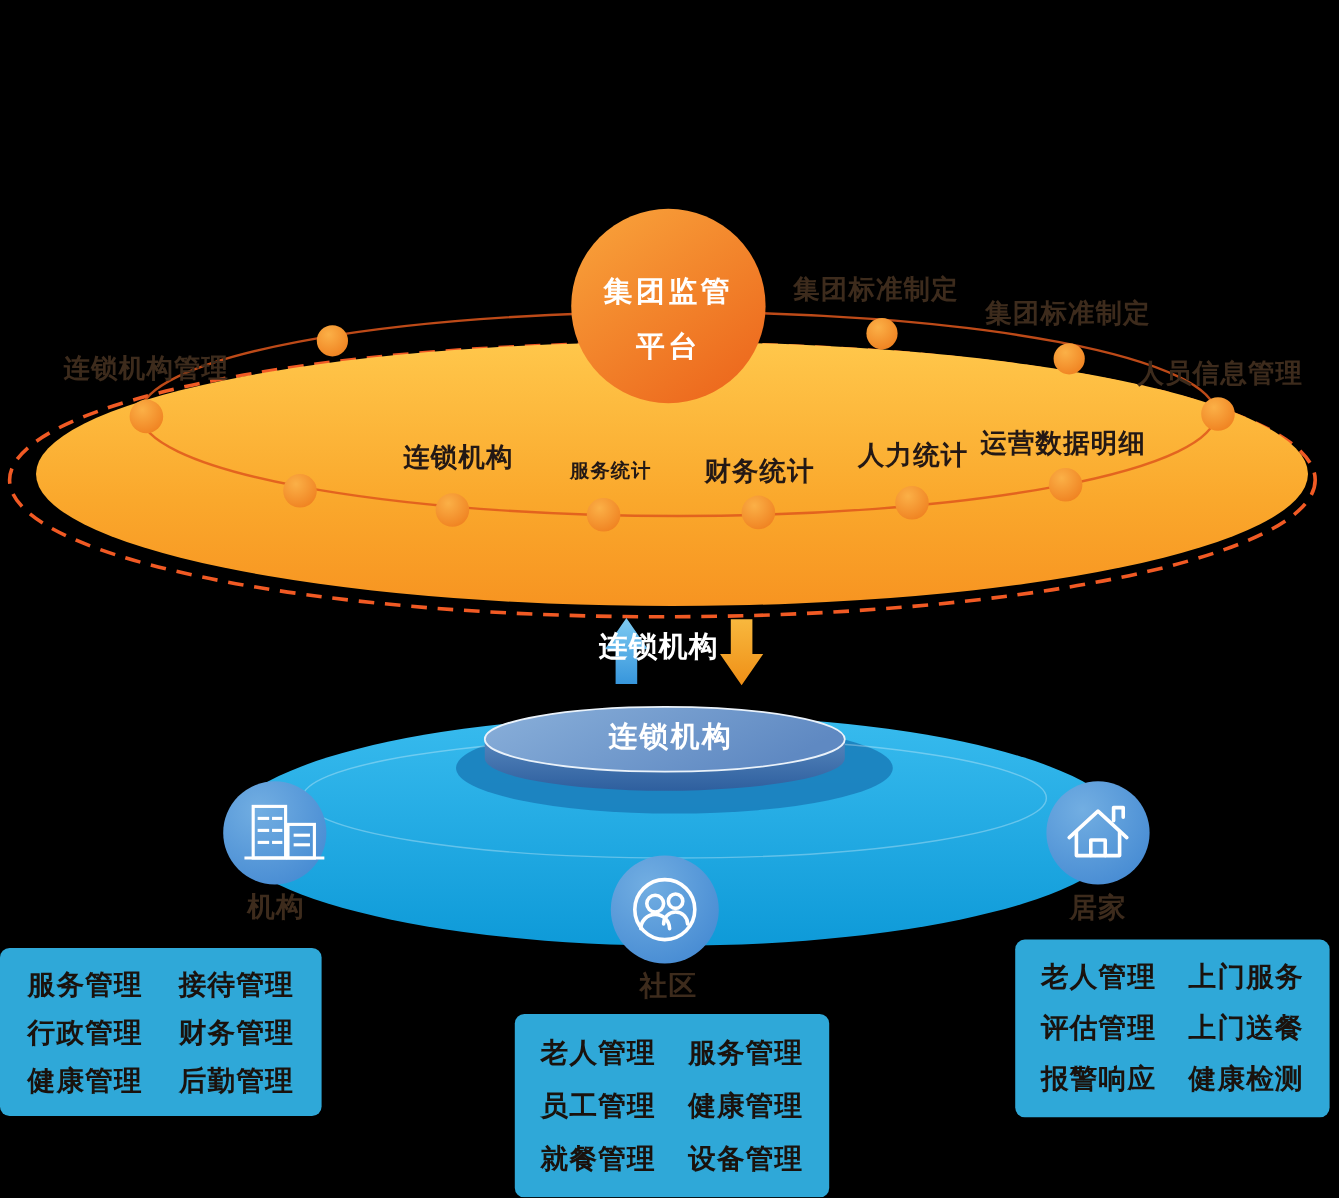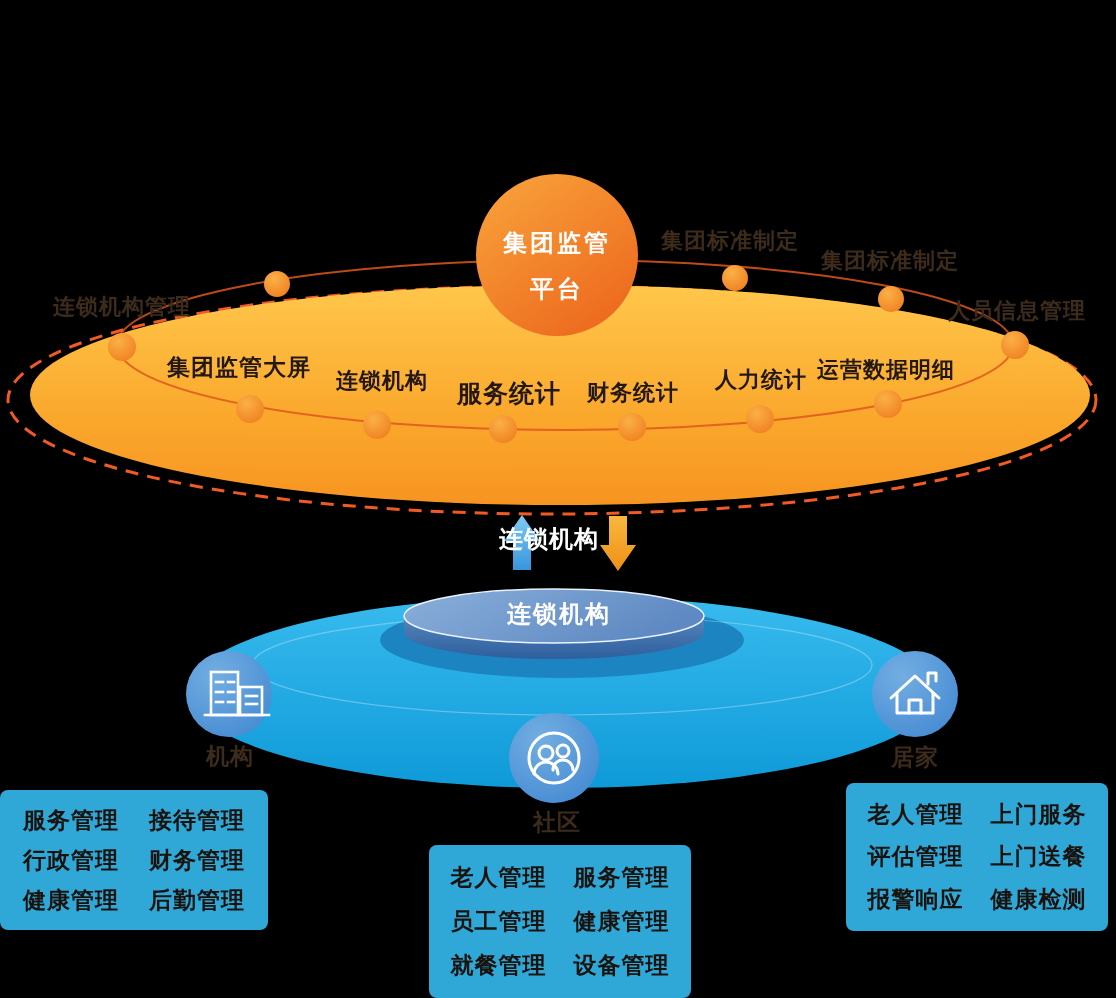--- a/index.html
+++ b/index.html
@@ -137,23 +137,22 @@
   </svg>
 
   <div class="lbl white" style="left:557px;top:243px;font-size:24px;letter-spacing:3px;">集团监管</div>
   <div class="lbl white" style="left:557px;top:289px;font-size:24px;letter-spacing:3px;">平台</div>
 
   <div class="lbl dark-on-black" style="left:122px;top:307px;font-size:22px;">连锁机构管理</div>
   <div class="lbl dark-on-black" style="left:730px;top:241px;font-size:22px;">集团标准制定</div>
   <div class="lbl dark-on-black" style="left:890px;top:261px;font-size:22px;">集团标准制定</div>
   <div class="lbl dark-on-black" style="left:1017px;top:311px;font-size:22px;">人员信息管理</div>
 
-  <div class="lbl dark-on-orange" style="left:239px;top:367px;font-size:23px;">集团监管大屏</div>
   <div class="lbl dark-on-orange" style="left:382px;top:381px;font-size:22px;">连锁机构</div>
-  <div class="lbl dark-on-orange" style="left:509px;top:393px;font-size:25px;">服务统计</div>
+  <div class="lbl dark-on-orange" style="left:509px;top:393px;font-size:16px;">服务统计</div>
   <div class="lbl dark-on-orange" style="left:633px;top:393px;font-size:22px;">财务统计</div>
   <div class="lbl dark-on-orange" style="left:761px;top:380px;font-size:22px;">人力统计</div>
   <div class="lbl dark-on-orange" style="left:886px;top:370px;font-size:22px;">运营数据明细</div>
 
   <div class="lbl white" style="left:549px;top:539px;font-size:24px;">连锁机构</div>
 
   <div class="lbl white" style="left:559px;top:614px;font-size:24px;letter-spacing:2px;">连锁机构</div>
 
   <div class="lbl dark-on-black" style="left:230px;top:756px;font-size:23px;">机构</div>
   <div class="lbl dark-on-black" style="left:557px;top:822px;font-size:23px;">社区</div>

